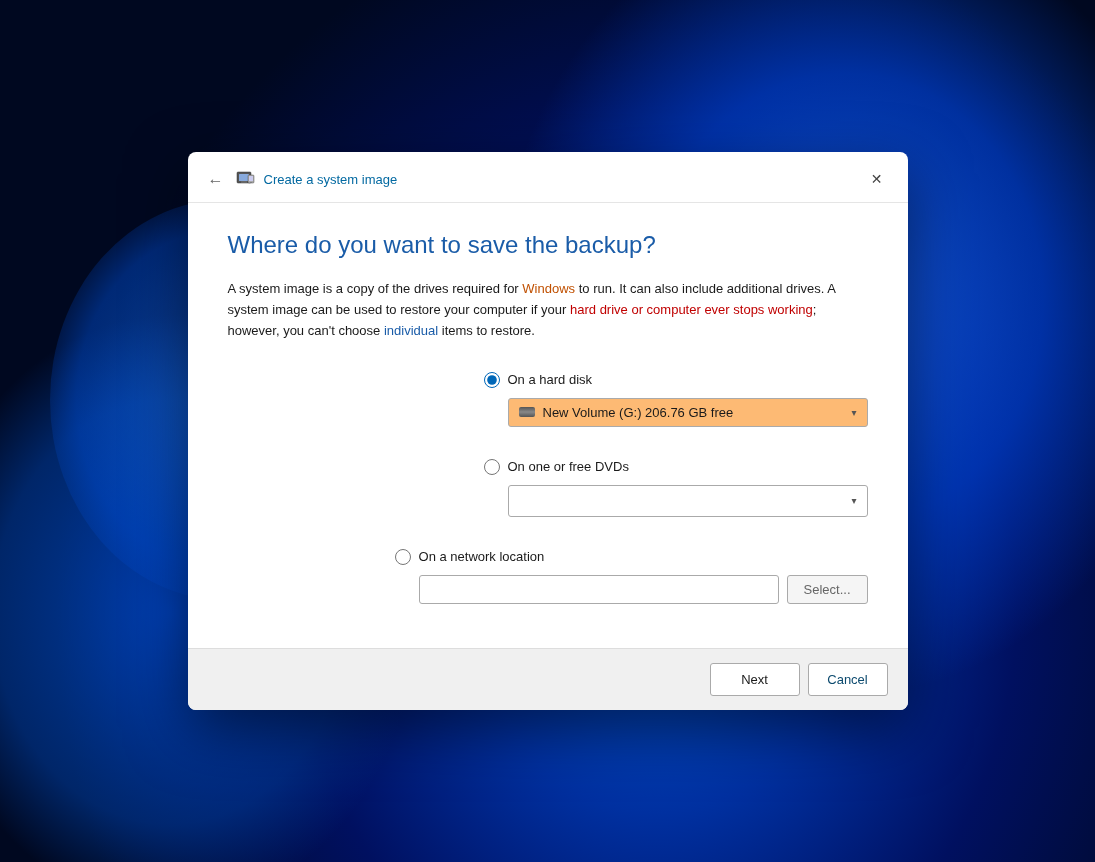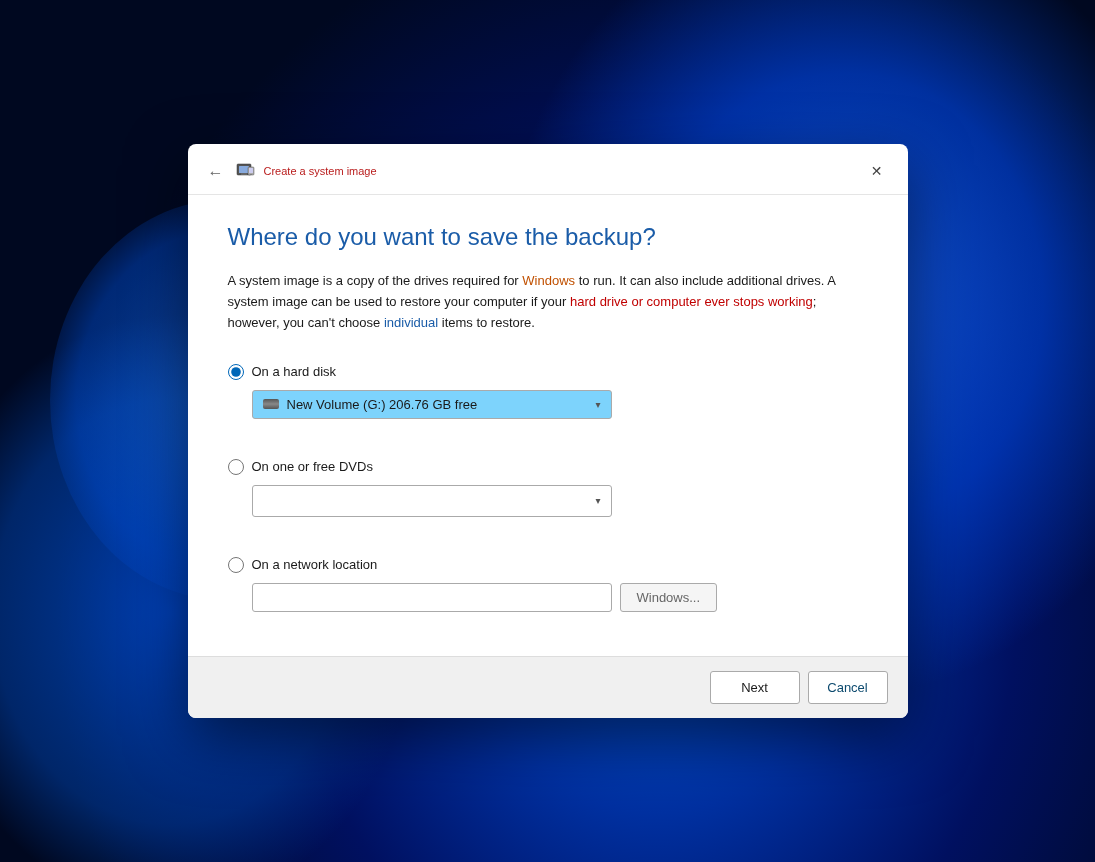--- a/index.html
+++ b/index.html
@@ -92,22 +92,22 @@
     .title-icon {
       width: 20px;
       height: 20px;
       margin-right: 8px;
       display: flex;
       align-items: center;
       justify-content: center;
     }
 
     .title-text {
-      font-size: 11px;
-      color: #b91c1c;
+      font-size: 13px;
+      color: #0369a1;
       flex: 1;
     }
 
     .close-btn {
       width: 30px;
       height: 30px;
       display: flex;
       align-items: center;
       justify-content: center;
       cursor: pointer;
@@ -145,21 +145,22 @@
     }
 
     .description .highlight-red {
       color: #c00000;
     }
 
     
     .options-section {
       display: flex;
       flex-direction: column;
-      gap: 16px;
+      gap: 8px;
+      align-items: flex-end;
     }
 
     .option-group {
       margin-bottom: 24px;
     }
 
     .option-label {
       display: flex;
       align-items: center;
       gap: 8px;
@@ -179,21 +180,21 @@
     .dropdown-wrapper {
       margin-left: 24px;
     }
 
     .dropdown {
       display: flex;
       align-items: center;
       border: 1px solid #aaa;
       border-radius: 3px;
       padding: 6px 10px;
-      background: #7dd3fc;
+      background: #fdba74;
       width: 360px;
       cursor: pointer;
       font-size: 13px;
       color: #1a1a1a;
       gap: 8px;
     }
 
     .dropdown-icon {
       width: 16px;
       height: 10px;
@@ -362,21 +363,21 @@
         </div>
       </div>
 
       <div class="option-group">
         <label class="option-label">
           <input type="radio" name="backup-location" style="">
           <span>On a network location</span>
         </label>
         <div class="network-input-row">
           <input type="text" class="network-input" placeholder="" style="">
-          <button class="select-btn">Windows...</button>
+          <button class="select-btn">Select...</button>
         </div>
       </div>
 
     </div>
   </div>
 
   <div class="footer">
     <button class="btn-next">Next</button>
     <button class="btn-cancel">Cancel</button>
   </div>

